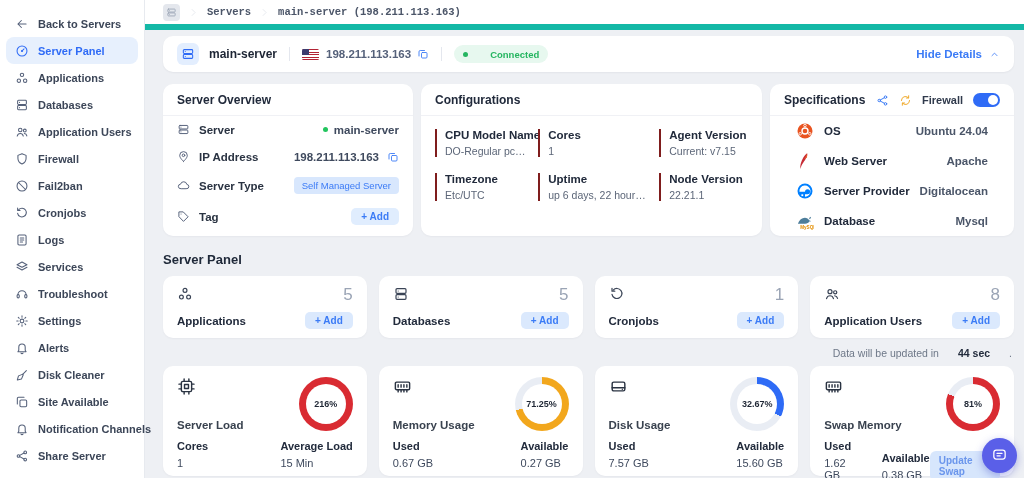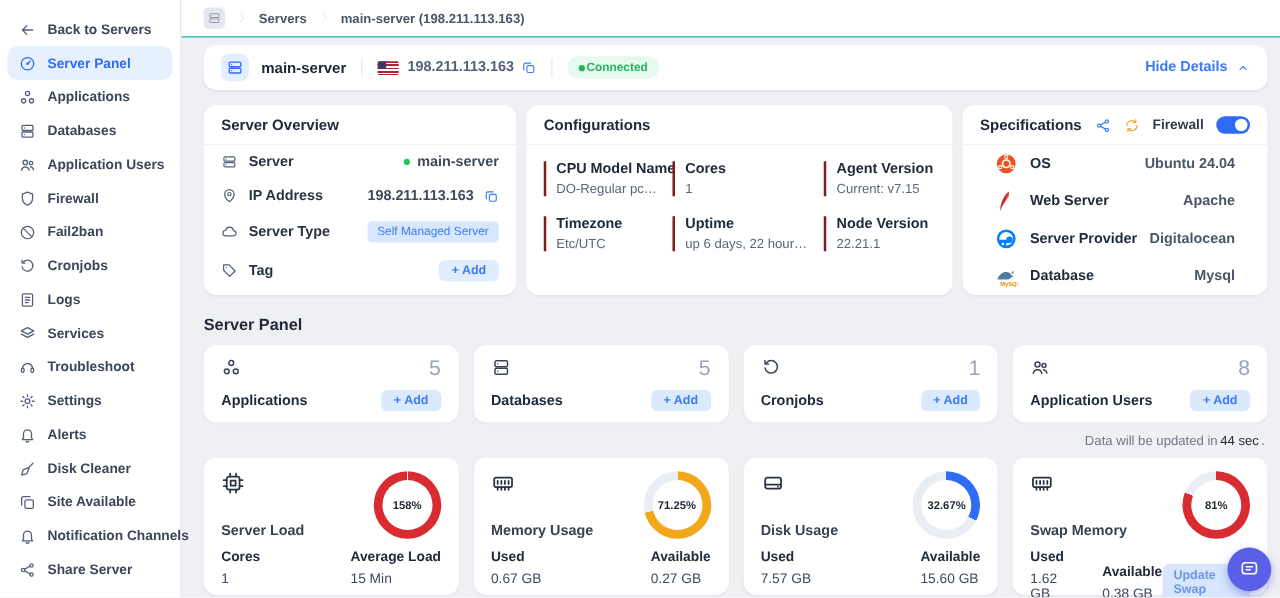--- a/index.html
+++ b/index.html
@@ -9,41 +9,41 @@
   
   .sidebar { position:absolute; left:0; top:0; bottom:0; width:145px; background:#fff; border-right:1px solid #e7eaef; padding-top:10px; z-index:5; }
   .side-item { display:flex; align-items:center; gap:9px; height:27px; margin:0 6px; padding:0 9px; border-radius:8px; font-size:11px; font-weight:600; color:#3c4658; cursor:pointer; white-space:nowrap; }
   .side-item .icn { width:14px; height:14px; flex:0 0 14px; color:#55617a; display:flex; }
   .side-item .icn svg { width:14px; height:14px; }
   .side-item.active { background:#e7f0fd; color:#2f6bf6; }
   .side-item.active .icn { color:#2f6bf6; }
 
   
   .main { position:absolute; left:145px; top:0; right:0; bottom:0; display:flex; flex-direction:column; }
-  .crumbbar { height:30px; background:#fff; display:flex; align-items:center; padding:0 18px; gap:8px; border-bottom:1px solid #14b8a6; }
+  .crumbbar { height:30px; background:#fff; display:flex; align-items:center; padding:0 18px; gap:8px; border-bottom:6px solid #14b8a6;font-family:Liberation Mono, monospace; }
   .crumb-box { width:17px; height:17px; border-radius:4px; background:#e4e7ed; color:#98a1b2; display:flex; align-items:center; justify-content:center; }
   .crumb-box svg { width:11px; height:11px; }
   .crumb-sep { width:11px; height:11px; color:#d9dee6; display:flex; }
   .crumb-sep svg { width:11px; height:11px; stroke-width:1.4; }
   .crumb { font-size:10.5px; font-weight:600; color:#4b5568; }
 
   .content { flex:1; padding:6px 10px 0 18px; }
 
   
   .srv-card { background:#fff; border-radius:10px; height:36px; display:flex; align-items:center; padding:0 14px; box-shadow:0 1px 2px rgba(16,24,40,.05); }
   .srv-logo { width:22px; height:22px; border-radius:6px; background:#e3eefe; color:#2f6bf6; display:flex; align-items:center; justify-content:center; margin-right:10px; }
   .srv-logo svg { width:14px; height:14px; }
   .srv-name { font-size:12px; font-weight:700; color:#1d2534; }
   .vdiv { width:1px; height:14px; background:#e4e7ee; margin:0 12px; }
   .flag { width:17px; height:11px; border-radius:1.5px; position:relative; background:repeating-linear-gradient(#b22234 0 1.3px,#fff 1.3px 2.6px); overflow:hidden; margin-right:7px; flex:0 0 17px; }
   .flag::after { content:""; position:absolute; left:0; top:0; width:7px; height:6px; background:#3c3b6e; }
   .srv-ip { font-size:11.5px; font-weight:600; color:#55617a; }
   .icn-copy { width:12px; height:12px; color:#3b7bf6; display:flex; margin-left:6px; cursor:pointer; }
   .icn-copy svg { width:12px; height:12px; }
-  .badge-connected { display:flex; align-items:center; gap:1px; background:#e7f8ef; color:#25b560; font-size:9.5px; font-weight:700; padding:3.5px 9px; border-radius:10px; }
+  .badge-connected { display:flex; align-items:center; gap:22px; background:#e7f8ef; color:#25b560; font-size:9.5px; font-weight:700; padding:3.5px 9px; border-radius:10px; }
   .gdot { width:5px; height:5px; border-radius:50%; background:#25b560; }
   .hide-details { margin-left:auto; display:flex; align-items:center; gap:7px; color:#3b7bf6; font-size:11.5px; font-weight:700; cursor:pointer; }
   .hide-details .icn { width:11px; height:11px; display:flex; }
   .hide-details svg { width:11px; height:11px; }
 
   
   .info-row { display:grid; grid-template-columns:250px 341px 1fr; gap:8px; margin-top:12px; }
   .card { background:#fff; border-radius:10px; box-shadow:0 1px 2px rgba(16,24,40,.04); overflow:hidden; }
   .card-head { display:flex; align-items:center; padding:9px 14px 8px; border-bottom:1px solid #f0f1f5; font-size:12px; font-weight:700; color:#212a3b; }
 
@@ -86,21 +86,21 @@
   .pcard { background:#fff; border-radius:10px; padding:10px 14px 9px; box-shadow:0 1px 2px rgba(16,24,40,.04); }
   .pcard-top { display:flex; justify-content:space-between; align-items:flex-start; }
   .pcard-top .icn { width:16px; height:16px; color:#3a4456; display:flex; }
   .pcard-top .icn svg { width:16px; height:16px; }
   .pcard-count { font-size:17px; font-weight:500; color:#9aa4b5; line-height:1; }
   .pcard-bot { display:flex; justify-content:space-between; align-items:center; margin-top:9px; }
   .pcard-label { font-size:11.5px; font-weight:700; color:#222b3c; }
   .btn-add { background:#dbe9fd; color:#3b7bf6; font-size:10px; font-weight:700; padding:3px 10px; border-radius:5px; cursor:pointer; }
 
   .update-note { text-align:right; font-size:10.5px; color:#6e7888; margin:9px 2px 7px 0; }
-  .update-note .note-time { font-weight:400; color:#222b3c; margin:0 2px; }
+  .update-note .note-time { font-weight:700; color:#222b3c; margin:0 19px; }
 
   
   .stats-grid { display:grid; grid-template-columns:repeat(4,1fr); gap:12px; }
   .scard { background:#fff; border-radius:10px; padding:11px 14px 10px; box-shadow:0 1px 2px rgba(16,24,40,.04); position:relative; height:110px; }
   .scard-top { display:flex; justify-content:space-between; }
   .s-left { display:flex; flex-direction:column; justify-content:space-between; height:54px; }
   .s-left .icn { width:19px; height:19px; color:#2a3342; display:flex; }
   .s-left .icn svg { width:19px; height:19px; }
   .s-label { font-size:11.5px; font-weight:600; color:#39424f; white-space:nowrap; }
   .ring { width:54px; height:54px; border-radius:50%; position:relative; flex:0 0 54px;
@@ -608,21 +608,21 @@
                 <span class="icn">
                   <svg viewBox="0 0 24 24" fill="none" stroke="currentColor" stroke-width="1.8" stroke-linecap="round" stroke-linejoin="round">
                     <rect x="5.5" y="5.5" width="13" height="13" rx="2"></rect>
                     <rect x="9.5" y="9.5" width="5" height="5"></rect>
                     <path d="M9 2.5v3M15 2.5v3M9 18.5v3M15 18.5v3M2.5 9h3M2.5 15h3M18.5 9h3M18.5 15h3"></path>
                   </svg>
                 </span>
                 <span class="s-label">Server Load</span>
               </div>
               <div class="ring">
-                <span class="ring-label">158%</span>
+                <span class="ring-label">216%</span>
               </div>
             </div>
             <div class="scard-bot">
               <div class="s-col left">
                 <div class="k">Cores</div>
                 <div class="v">1</div>
               </div>
               <div class="s-col right">
                 <div class="k">Average Load</div>
                 <div class="v">15 Min</div>

